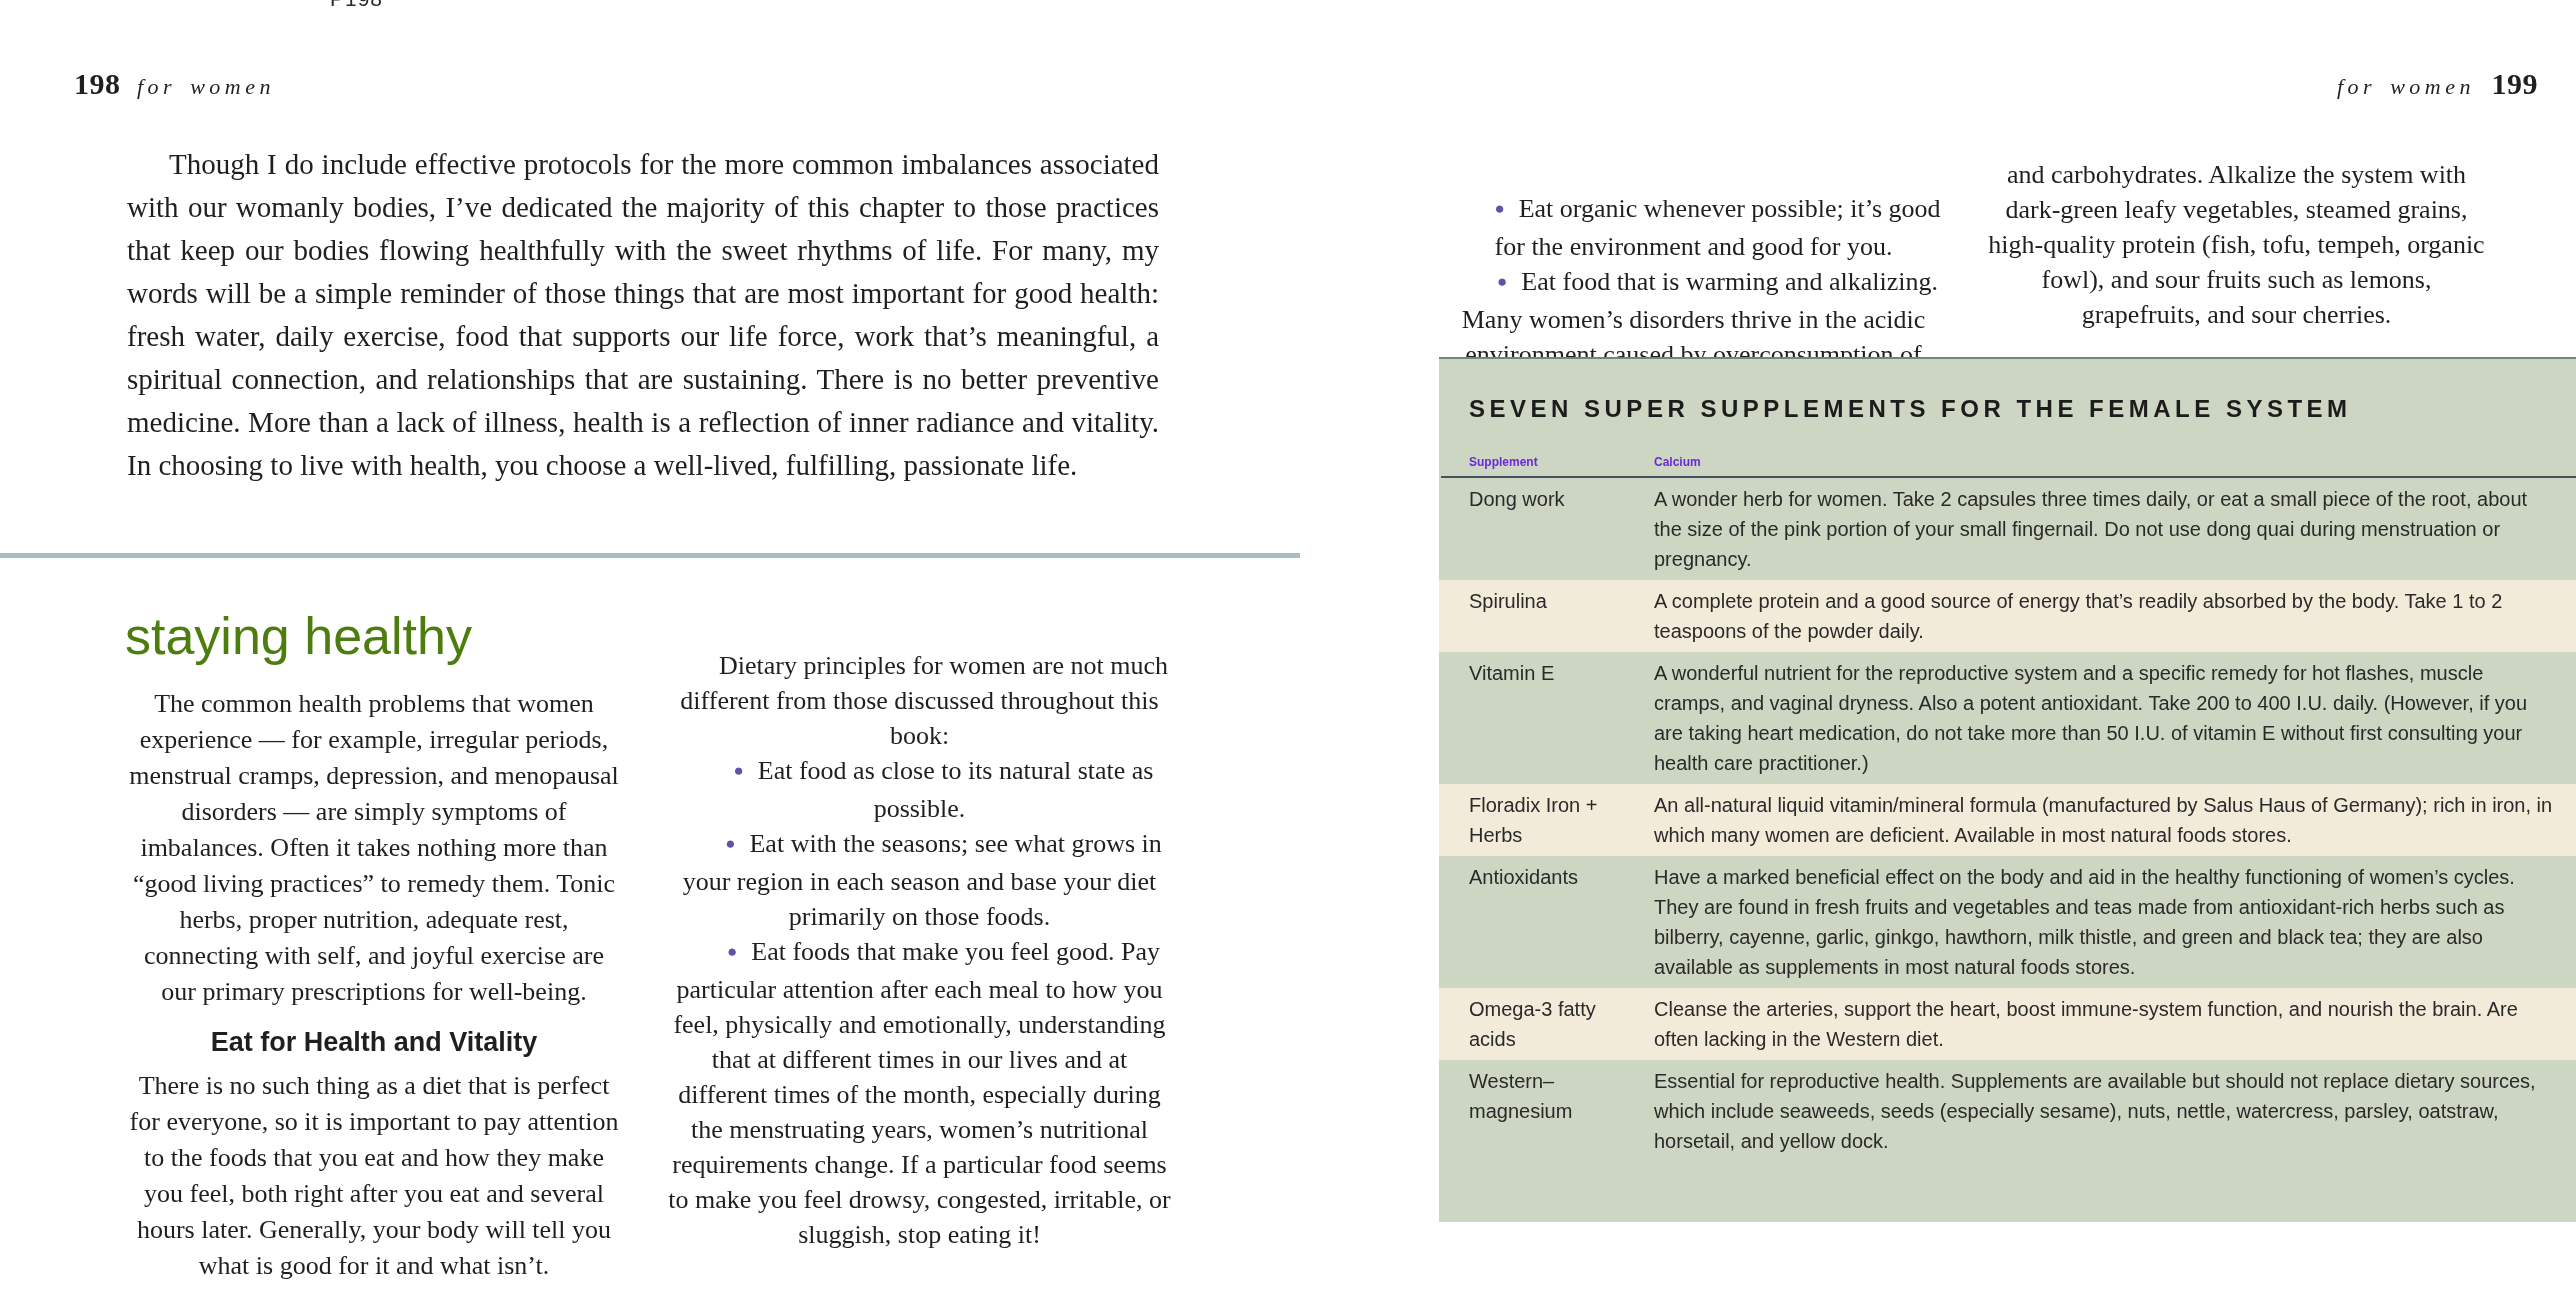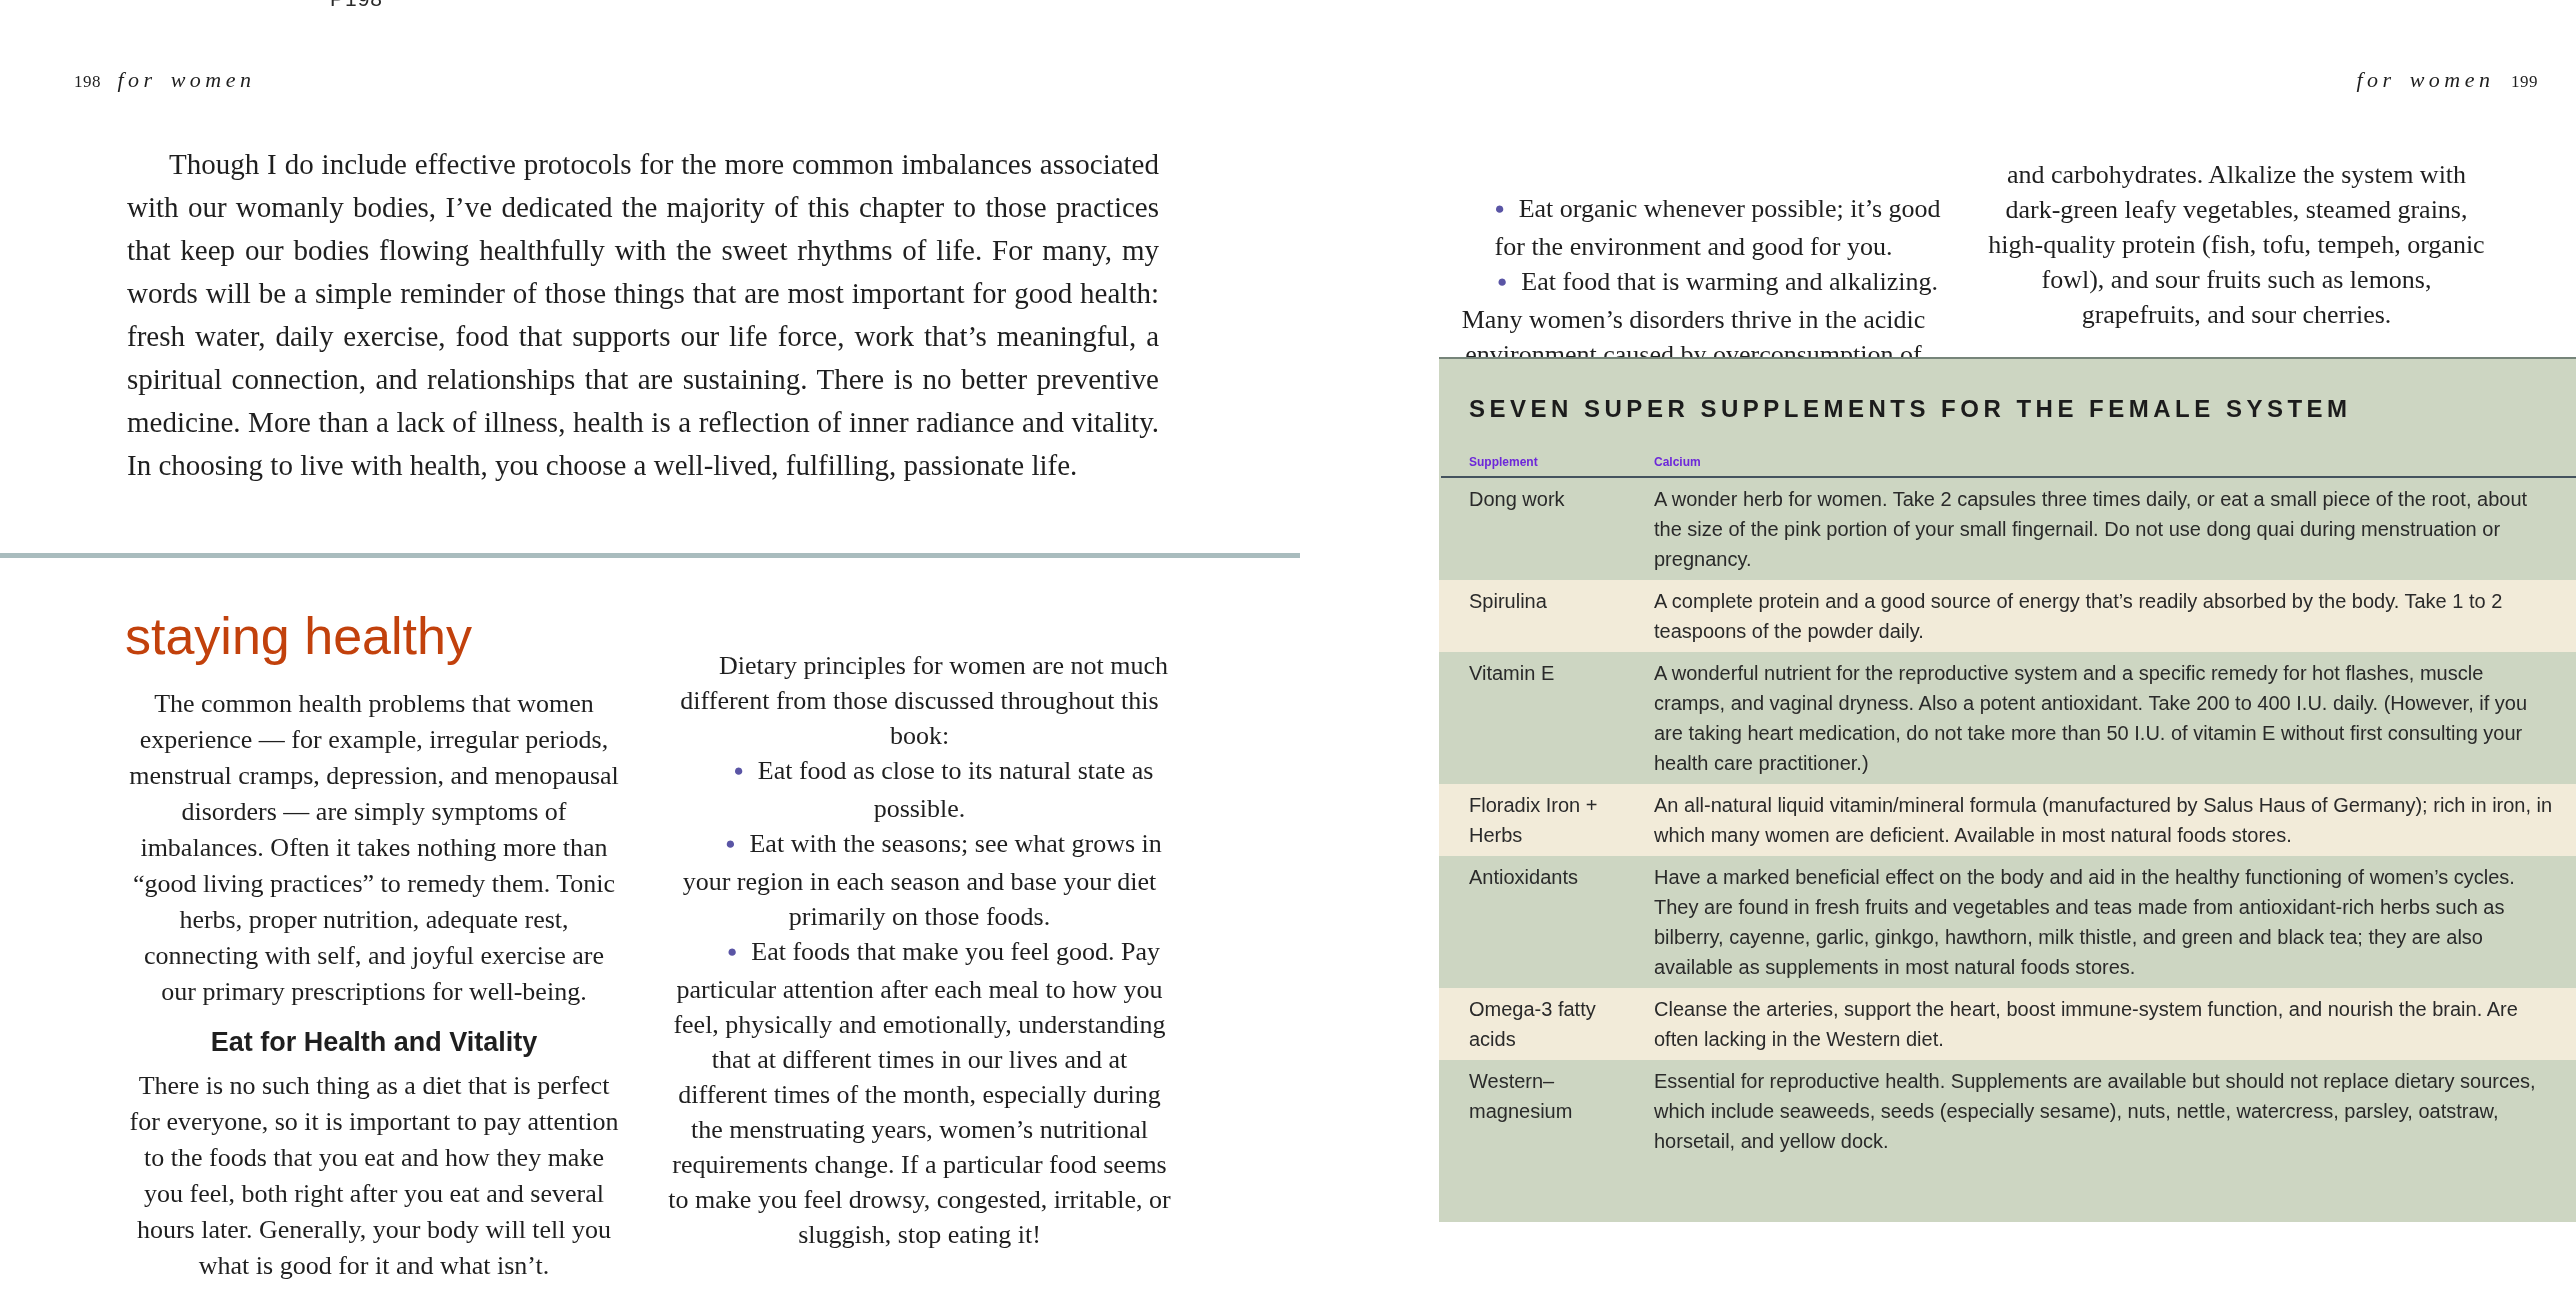--- a/index.html
+++ b/index.html
@@ -18,21 +18,21 @@
     font-family: "Liberation Sans", sans-serif;
     font-size: 21px; letter-spacing: 1px; color: #2a2a2a;
   }
 
   
   .running-head {
     top: 67px; font-size: 22px; white-space: nowrap;
   }
   .running-head .pagenum {
     font-family: "Liberation Serif", serif;
-    font-weight: normal; font-size: 17px; font-style: normal;
+    font-weight: bold; font-size: 30px; font-style: normal;
     letter-spacing: 0.5px;
   }
   .running-head .folio {
     font-style: italic; letter-spacing: 4.5px; word-spacing: 4px;
   }
   .head-left  { left: 74px; }
   .head-right { right: 38px; text-align: right; }
 
   
   .intro {
@@ -45,21 +45,21 @@
   .divider {
     left: 0; top: 553px; width: 1300px; height: 5px;
     background: #a9bcbe;
   }
 
   
   .section-title {
     left: 125px; top: 606px;
     font-family: "Liberation Sans", sans-serif;
     font-size: 52px; font-weight: normal;
-    color: #c2410c; letter-spacing: 0px;
+    color: #4d7c0f; letter-spacing: 0px;
   }
 
   
   .tcol { font-size: 26px; line-height: 36px; text-align: justify; }
   .tcol p { margin: 0; text-align: center; }
   .colL { left: 127px; top: 686px; width: 494px; }
   .colM { left: 667px; top: 648px; width: 505px; line-height: 35px; }
   .colRA { left: 1442px; top: 155px; width: 503px; line-height: 35px; margin-top: 36px; }
   .colRB { left: 1988px; top: 157px; width: 497px; line-height: 35px; }
 

